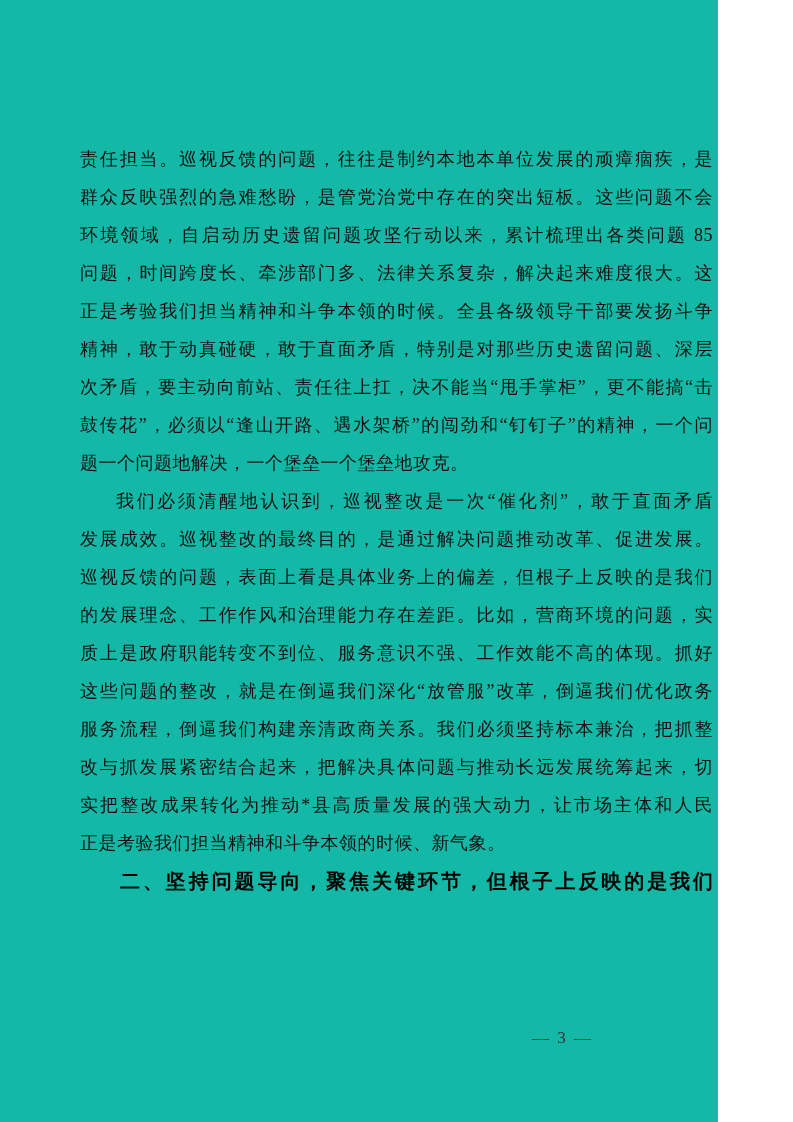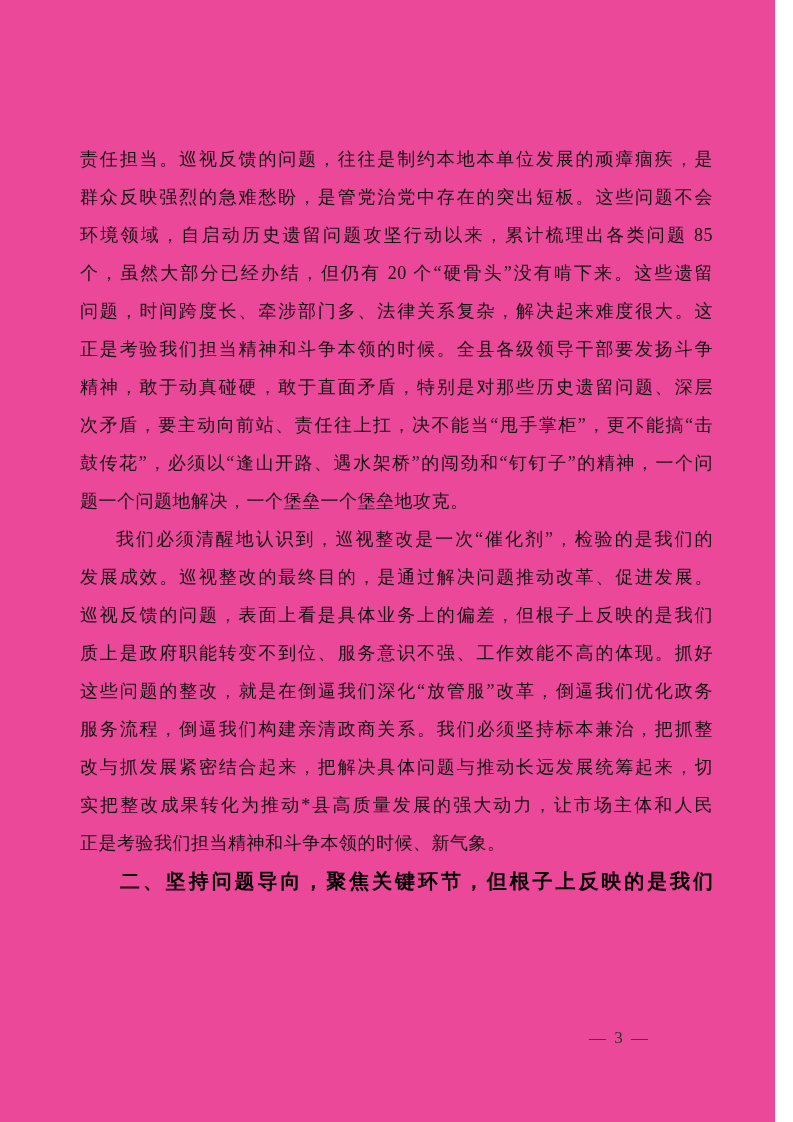--- a/index.html
+++ b/index.html
@@ -2,23 +2,23 @@
 <html><head>
 <meta charset="utf-8">
 <style>
   html, body {
     margin: 0;
     padding: 0;
     background: #ffffff;
   }
   .page {
     position: relative;
-    width: 775px;
+    width: 718px;
     height: 1122px;
-    background: #ec4899;
+    background: #14b8a6;
     overflow: hidden;
     font-family: "Liberation Serif", "DejaVu Serif", serif;
     color: #111111;
   }
   .textblock {
     position: absolute;
     left: 80px;
     top: 140px;
     width: 633px;
   }
@@ -60,33 +60,33 @@
 </head>
 <body>
 
 <div class="page">
   <div class="textblock">
 
     <div>
       <div class="line justify">责任担当。巡视反馈的问题，往往是制约本地本单位发展的顽瘴痼疾，是</div>
       <div class="line justify">群众反映强烈的急难愁盼，是管党治党中存在的突出短板。这些问题不会</div>
       <div class="line justify">环境领域，自启动历史遗留问题攻坚行动以来，累计梳理出各类问题 85</div>
-      <div class="line justify">个，虽然大部分已经办结，但仍有 20 个“硬骨头”没有啃下来。这些遗留</div>
       <div class="line justify">问题，时间跨度长、牵涉部门多、法律关系复杂，解决起来难度很大。这</div>
       <div class="line justify">正是考验我们担当精神和斗争本领的时候。全县各级领导干部要发扬斗争</div>
       <div class="line justify">精神，敢于动真碰硬，敢于直面矛盾，特别是对那些历史遗留问题、深层</div>
       <div class="line justify">次矛盾，要主动向前站、责任往上扛，决不能当“甩手掌柜”，更不能搞“击</div>
       <div class="line justify">鼓传花”，必须以“逢山开路、遇水架桥”的闯劲和“钉钉子”的精神，一个问</div>
       <div class="line">题一个问题地解决，一个堡垒一个堡垒地攻克。</div>
     </div>
 
     <div>
-      <div class="line justify indent">我们必须清醒地认识到，巡视整改是一次“催化剂”，检验的是我们的</div>
+      <div class="line justify indent">我们必须清醒地认识到，巡视整改是一次“催化剂”，敢于直面矛盾</div>
       <div class="line justify">发展成效。巡视整改的最终目的，是通过解决问题推动改革、促进发展。</div>
       <div class="line justify">巡视反馈的问题，表面上看是具体业务上的偏差，但根子上反映的是我们</div>
+      <div class="line justify">的发展理念、工作作风和治理能力存在差距。比如，营商环境的问题，实</div>
       <div class="line justify">质上是政府职能转变不到位、服务意识不强、工作效能不高的体现。抓好</div>
       <div class="line justify">这些问题的整改，就是在倒逼我们深化“放管服”改革，倒逼我们优化政务</div>
       <div class="line justify">服务流程，倒逼我们构建亲清政商关系。我们必须坚持标本兼治，把抓整</div>
       <div class="line justify">改与抓发展紧密结合起来，把解决具体问题与推动长远发展统筹起来，切</div>
       <div class="line justify">实把整改成果转化为推动*县高质量发展的强大动力，让市场主体和人民</div>
       <div class="line">正是考验我们担当精神和斗争本领的时候、新气象。</div>
     </div>
 
     <div class="heading">二、坚持问题导向，聚焦关键环节，但根子上反映的是我们</div>
 

